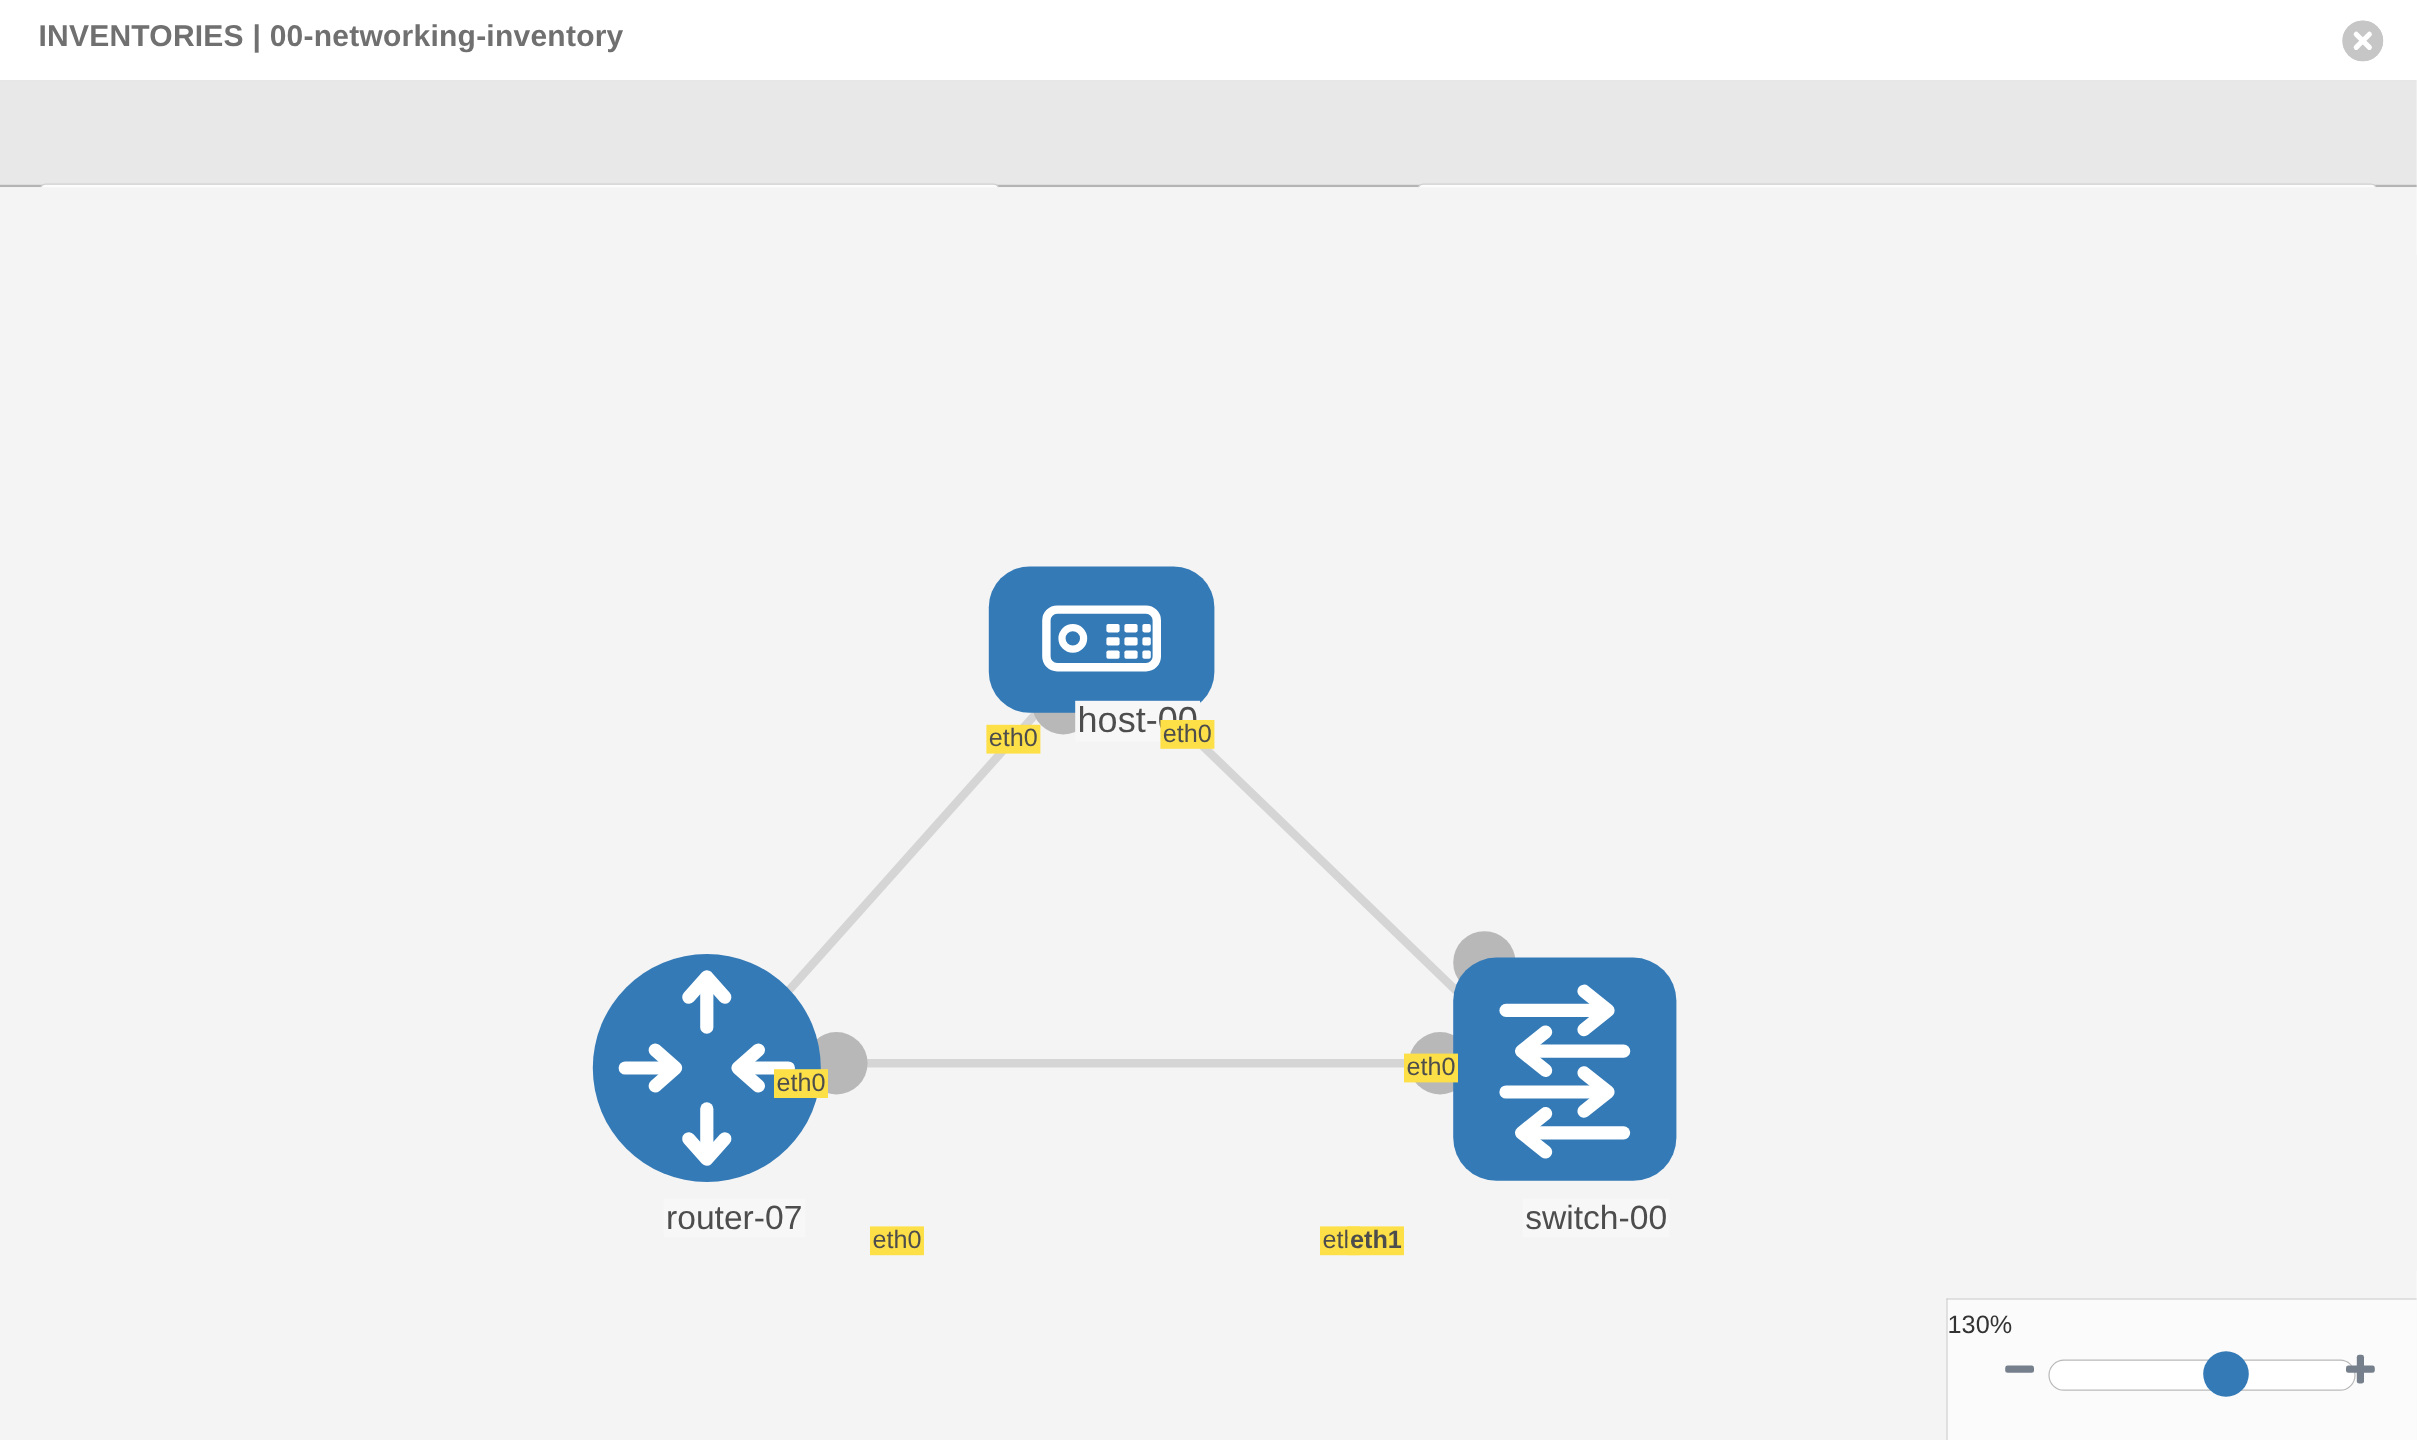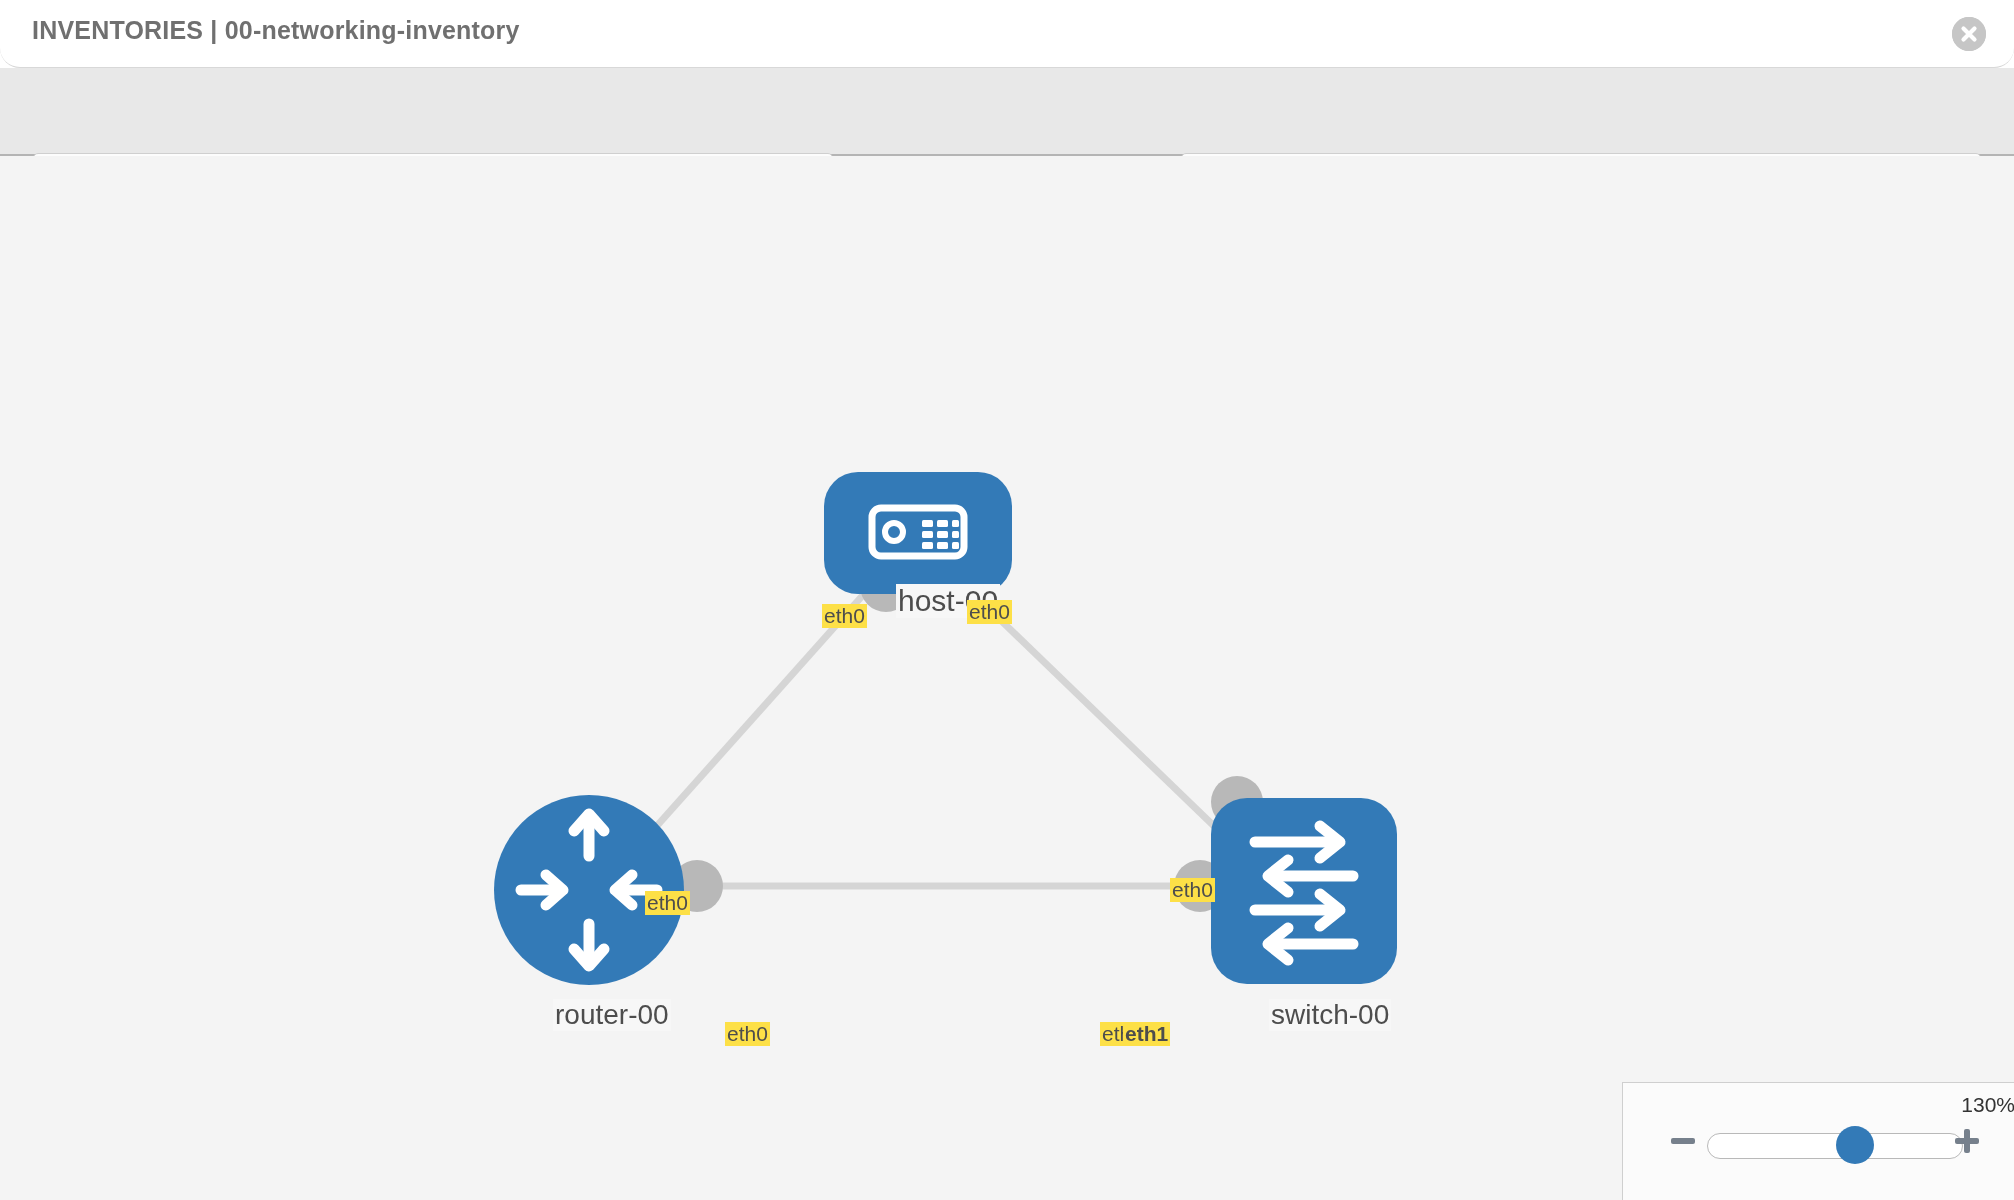--- a/index.html
+++ b/index.html
@@ -22,21 +22,20 @@
 
   
   .header {
     position: absolute;
     left: 0; top: 0;
     width: 2014px;
     height: 68px;
     background: #ffffff;
     border-bottom: 1px solid #d8d8d8;
     box-sizing: border-box;
-    border-radius: 20px;
   }
   .header-title {
     position: absolute;
     left: 32px;
     top: 16px;
     font-size: 25px;
     font-weight: bold;
     color: #707070;
     letter-spacing: 0.2px;
     white-space: nowrap;
@@ -158,21 +157,21 @@
     border: 1px solid #cfcfcf;
     border-bottom: none;
     border-right: none;
     box-sizing: border-box;
   }
   .zoom-pct {
     position: absolute;
     top: 10px;
     left: 0;
     width: 392px;
-    text-align: right;
+    text-align: left;
     font-size: 21px;
     color: #333;
   }
   .zoom-minus, .zoom-plus {
     position: absolute;
     top: 44px;
     cursor: pointer;
     color: #76808c;
   }
   .zoom-minus { left: 46px; }
@@ -318,21 +317,21 @@
           <path d="M1320 738 L1340 754 L1320 770"></path>
 
           <path d="M1353 788 L1271 788"></path>
           <path d="M1288 772 L1268 788 L1288 804"></path>
         </g>
       </g>
     </svg>
 
     <div class="node-label" style="left:872px; top:428px; font-size:30px;">host-00</div>
 
-    <div class="node-label" style="left:529px; top:843px;">router-00</div>
+    <div class="node-label" style="left:529px; top:843px;">router-07</div>
 
     <div class="node-label" style="left:1245px; top:843px;">switch-00</div>
 
     <div class="edge-label" style="left:822px; top:448px;">eth0</div>
 
     <div class="edge-label" style="left:967px; top:444px;">eth0</div>
 
     <div class="edge-label" style="left:645px; top:735px;">eth0</div>
 
     <div class="edge-label" style="left:1170px; top:722px;">eth0</div>

